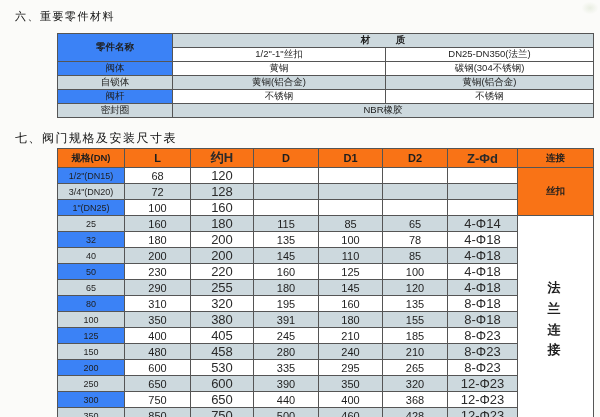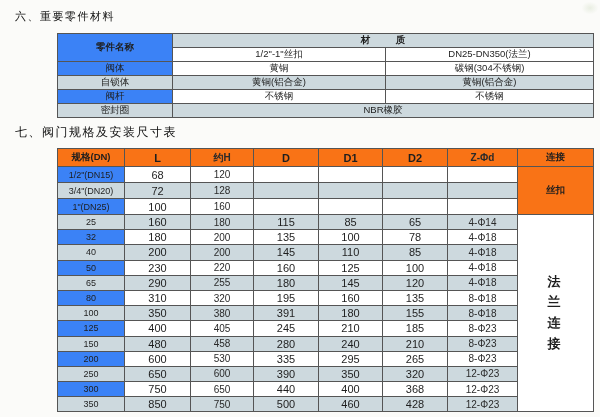--- a/index.html
+++ b/index.html
@@ -4,38 +4,38 @@
 <style>
   html,body{margin:0;padding:0}
   body{
     width:600px;height:417px;position:relative;overflow:hidden;
     background:#fbfbf9;
     font-family:"Liberation Sans","DejaVu Sans",sans-serif;
     color:#1e1e1e;
   }
   .title{position:absolute;left:15px;font-weight:normal;color:#111;white-space:nowrap}
   #t1-title{top:9px;font-size:11px;letter-spacing:1.5px}
-  #t2-title{top:124px;font-size:12px;letter-spacing:1.5px}
+  #t2-title{top:130px;font-size:12px;letter-spacing:1.5px}
   table{border-collapse:collapse;position:absolute;left:57px;table-layout:fixed;
         border:1px solid #3a3a3a}
   td{border:1px solid #555;text-align:center;vertical-align:middle;
      padding:0;overflow:hidden;white-space:nowrap;background:#fff}
   #t1{top:33px;width:536px}
   #t1 td{height:12.3px;font-size:9.5px}
   #t2{top:148px;width:536px}
   #t2 tr.head td{height:17px}
   #t2 tr.thr  td{height:15px}
   #t2 tr.fl   td{height:14.2px}
   tr.st td{background:#cdd9de}
   td.lbl{background:#3b82f6}
   .ch{font-weight:bold;font-size:9.5px;background:#cdd9de}
   #t2 td.ch{background:#f97316}
   .sz{font-size:9px}
   .big{font-size:11px}
-  .sm{font-size:10px;color:#2a2a2a}
+  .sm{font-size:13px;color:#2a2a2a}
   td.wide{letter-spacing:8px;text-indent:8px}
   td.conn-f{background:#fff !important;font-weight:bold;font-size:13px;white-space:normal}
   .wrap2{display:inline-block;width:2.4em;line-height:1.6;letter-spacing:3px}
   .corner-artifact{position:absolute;right:2px;top:2px;width:16px;height:12px;
     background:radial-gradient(ellipse at center,#e9eee2 0%,rgba(233,238,226,0) 75%)}
 </style>
 </head>
 <body>
 
 <div class="corner-artifact"></div>

